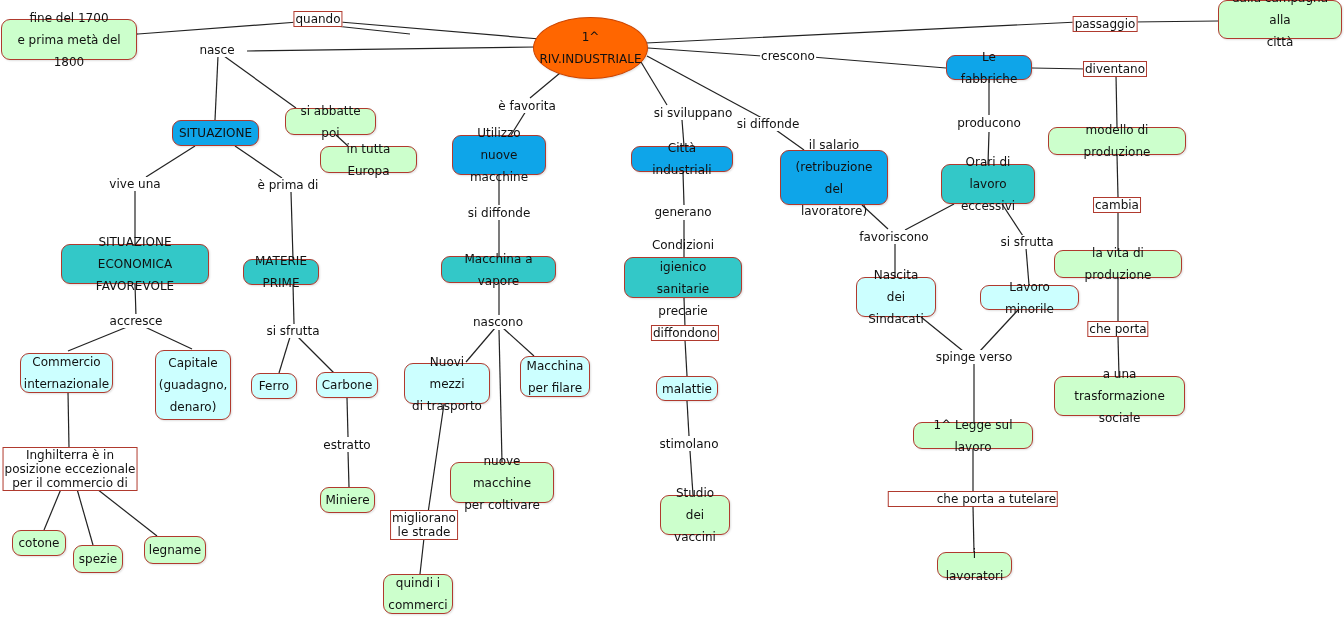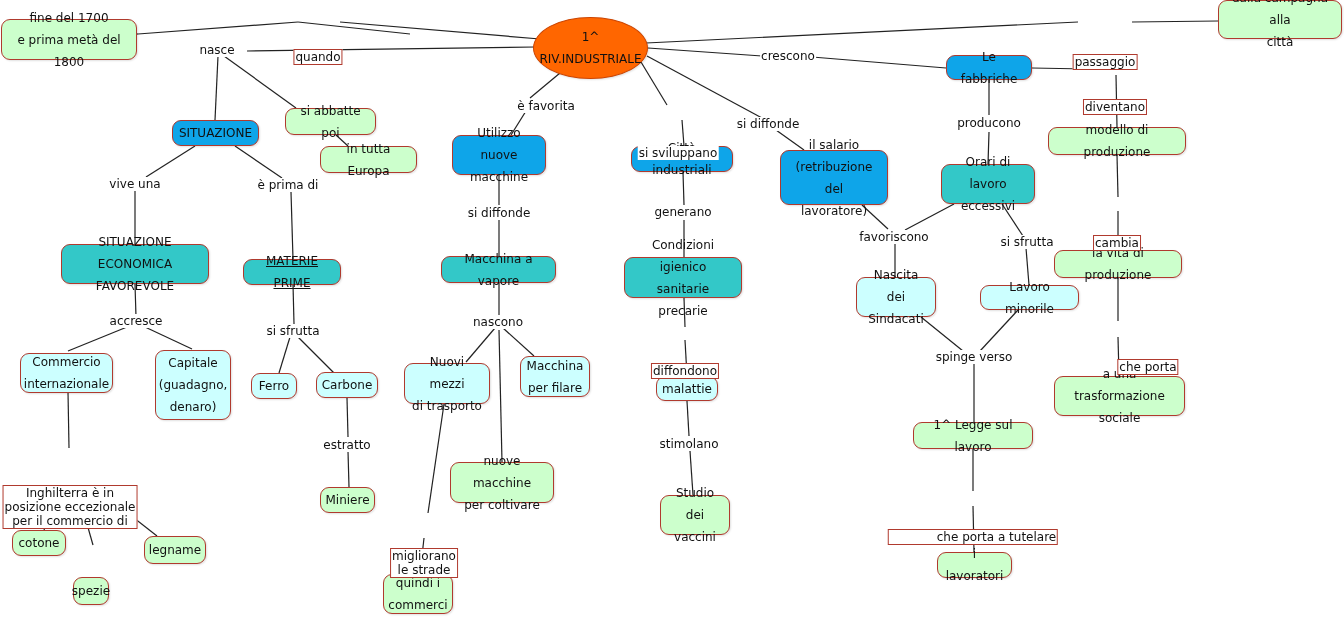--- a/index.html
+++ b/index.html
@@ -11,21 +11,21 @@
           border-radius:9px; display:flex; align-items:center; justify-content:center;
           text-align:center; line-height:22px; padding:2px 6px; white-space:pre-line;
           box-shadow:1px 1px 2px rgba(0,0,0,0.12); }
   .green { background:#ccffcc; }
   .orange { background:#0ea5e9; }
   .teal { background:#33c8c8; }
   .cyan { background:#ccffff; }
   .root { background:#ff6600; border-radius:50%; border-color:#cc4400; }
   .lbl { position:absolute; background:#fff; text-align:center; line-height:14px;
          white-space:pre-line; padding:0 1px; transform:translate(-50%,-50%); }
-  .lbl.boxed { border:1.5px solid #b03a2e;margin-top:38px; }
+  .lbl.boxed { border:1.5px solid #b03a2e; }
 </style>
 </head>
 <body>
 
 <svg id="links" xmlns="http://www.w3.org/2000/svg">
 
   <line x1="410" y1="34" x2="298" y2="22"></line>
     <line x1="138" y1="34" x2="298" y2="22"></line>
   <line x1="340" y1="22" x2="540" y2="39"></line>
   <line x1="138" y1="34" x2="135" y2="34"></line>
@@ -105,31 +105,31 @@
 e prima metà del 1800</div>
 <div class="node green" style="left:1218px;top:0px;width:124px;height:39px;">dalla campagna alla
 città</div>
 
 <div class="node orange" style="left:172px;top:120px;width:87px;height:26px;">SITUAZIONE</div>
 <div class="node green" style="left:285px;top:108px;width:91px;height:27px;">si abbatte poi</div>
 <div class="node green" style="left:320px;top:146px;width:97px;height:27px;">in tutta Europa</div>
 
 <div class="node teal" style="left:61px;top:244px;width:148px;height:40px;">SITUAZIONE ECONOMICA
 FAVOREVOLE</div>
-<div class="node teal" style="left:243px;top:259px;width:98px;height:26px;text-decoration:underline;">MATERIE PRIME</div>
+<div class="node teal" style="left:243px;top:259px;width:76px;height:26px;">MATERIE PRIME</div>
 <div class="node cyan" style="left:20px;top:353px;width:93px;height:40px;">Commercio
 internazionale</div>
 <div class="node cyan" style="left:155px;top:350px;width:76px;height:70px;">Capitale
 (guadagno,
 denaro)</div>
 <div class="node cyan" style="left:251px;top:373px;width:46px;height:26px;">Ferro</div>
 <div class="node cyan" style="left:316px;top:372px;width:62px;height:26px;">Carbone</div>
 <div class="node green" style="left:320px;top:487px;width:55px;height:26px;">Miniere</div>
 <div class="node green" style="left:12px;top:530px;width:54px;height:26px;">cotone</div>
-<div class="node green" style="left:73px;top:545px;width:36px;height:28px;margin-top:32px;">spezie</div>
+<div class="node green" style="left:73px;top:545px;width:50px;height:28px;">spezie</div>
 <div class="node green" style="left:144px;top:536px;width:62px;height:28px;">legname</div>
 
 <div class="node orange" style="left:452px;top:135px;width:94px;height:40px;">Utilizzo nuove
 macchine</div>
 <div class="node teal" style="left:441px;top:256px;width:115px;height:27px;">Macchina a vapore</div>
 <div class="node cyan" style="left:404px;top:363px;width:86px;height:41px;">Nuovi mezzi
 di trasporto</div>
 <div class="node cyan" style="left:520px;top:356px;width:70px;height:41px;">Macchina
 per filare</div>
 <div class="node green" style="left:450px;top:462px;width:104px;height:41px;">nuove macchine
@@ -166,30 +166,30 @@
 <div class="lbl" style="left:217px;top:50px;">nasce</div>
 <div class="lbl" style="left:788px;top:56px;">crescono</div>
 <div class="lbl" style="left:135px;top:184px;">vive una</div>
 <div class="lbl" style="left:288px;top:185px;">è prima di</div>
 <div class="lbl" style="left:136px;top:321px;">accresce</div>
 <div class="lbl" style="left:293px;top:331px;">si sfrutta</div>
 <div class="lbl" style="left:347px;top:445px;">estratto</div>
 <div class="lbl boxed" style="left:70px;top:469px;">Inghilterra è in
 posizione eccezionale
 per il commercio di</div>
-<div class="lbl" style="left:546px;top:106px;">è favorita</div>
+<div class="lbl" style="left:527px;top:106px;">è favorita</div>
 <div class="lbl" style="left:499px;top:213px;">si diffonde</div>
 <div class="lbl" style="left:498px;top:322px;">nascono</div>
 <div class="lbl boxed" style="left:424px;top:525px;">migliorano
 le strade</div>
-<div class="lbl" style="left:678px;top:113px;margin-top:40px;">si sviluppano</div>
+<div class="lbl" style="left:693px;top:113px;">si sviluppano</div>
 <div class="lbl" style="left:683px;top:212px;">generano</div>
 <div class="lbl boxed" style="left:685px;top:333px;text-align:right;">diffondono</div>
 <div class="lbl" style="left:689px;top:444px;">stimolano</div>
 <div class="lbl" style="left:768px;top:124px;">si diffonde</div>
 <div class="lbl" style="left:989px;top:123px;">producono</div>
 <div class="lbl" style="left:894px;top:237px;">favoriscono</div>
 <div class="lbl" style="left:1027px;top:242px;">si sfrutta</div>
 <div class="lbl" style="left:974px;top:357px;">spinge verso</div>
 <div class="lbl boxed" style="left:973px;top:499px;padding-left:48px;">che porta a tutelare</div>
 <div class="lbl boxed" style="left:1115px;top:69px;">diventano</div>
 <div class="lbl boxed" style="left:1117px;top:205px;">cambia</div>
-<div class="lbl boxed" style="left:1148px;top:329px;">che porta</div>
+<div class="lbl boxed" style="left:1118px;top:329px;">che porta</div>
 
 </body></html>

